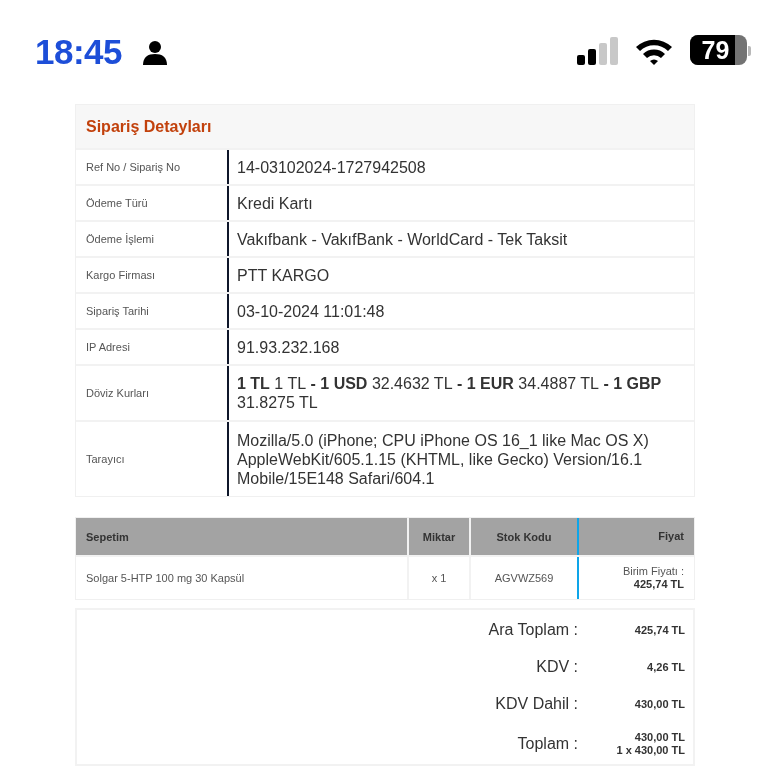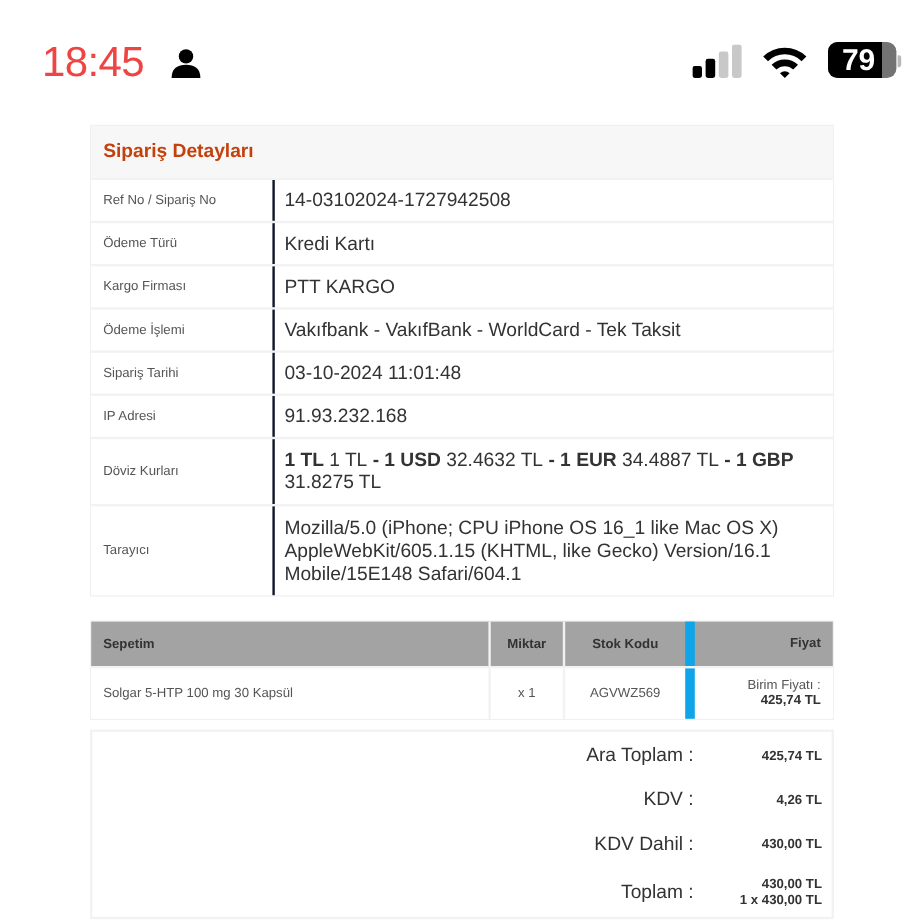--- a/index.html
+++ b/index.html
@@ -1,21 +1,21 @@
 <!DOCTYPE html>
 <html><head>
 <meta charset="utf-8">
 <style>
   * { box-sizing: border-box; margin: 0; padding: 0; }
   html, body { width: 768px; height: 768px; background: #ffffff; overflow: hidden; }
   body { font-family: "Liberation Sans", sans-serif; color: #333333; position: relative; }
 
   
   .status-bar { position: absolute; top: 0; left: 0; width: 768px; height: 90px; }
-  .time { position: absolute; left: 35px; top: 30px; font-size: 35px; font-weight: 400; color: #ef4444; letter-spacing: -0.5px; line-height: 44px; font-family: "Liberation Sans", sans-serif; }
+  .time { position: absolute; left: 35px; top: 30px; font-size: 35px; font-weight: 700; color: #1d4ed8; letter-spacing: -0.5px; line-height: 44px; font-family: "Liberation Sans", sans-serif; }
   .person-icon { position: absolute; left: 142px; top: 40px; width: 26px; height: 26px; }
   .signal-icon { position: absolute; left: 577px; top: 37px; width: 44px; height: 28px; }
   .wifi-icon { position: absolute; left: 634px; top: 36px; width: 40px; height: 30px; }
   .battery { position: absolute; left: 690px; top: 35px; width: 60px; height: 31px; }
   .battery-body { position: absolute; left: 0; top: 0; width: 57px; height: 30px; border-radius: 8px; background: #737373; overflow: hidden; }
   .battery-fill { position: absolute; left: 0; top: 0; width: 45px; height: 31px; background: #000; }
   .battery-text { position: absolute; left: 0; top: 0; width: 57px; height: 31px; line-height: 31px; text-align: center; color: #fff; font-size: 25px; font-weight: 700; padding-right: 6px; }
   .battery-tip { position: absolute; left: 58px; top: 11px; width: 3px; height: 10px; background: #b8b8b8; border-radius: 0 2px 2px 0; }
 
   
@@ -28,21 +28,21 @@
   .r36 { height: 36px; }
   .r56 { height: 56px; }
   .r76 { height: 76px; }
 
   
   .cart { position: absolute; left: 75px; top: 517px; width: 620px; border: 1px solid #f0f0f0; }
   .cart-head { display: flex; height: 37px; background: #a3a3a3; font-size: 11px; font-weight: 700; color: #333; }
   .cart-row { display: flex; height: 44px; background: #fff; border-top: 2px solid #f2f2f2; font-size: 11px; color: #555; }
   .c-name { width: 333px; padding-left: 10px; display: flex; align-items: center; border-right: 2px solid #f2f2f2; }
   .c-qty { width: 62px; justify-content: center; display: flex; align-items: center; border-right: 2px solid #f2f2f2; }
-  .c-sku { width: 108px; justify-content: center; display: flex; align-items: center; border-right: 8px solid #0ea5e9; }
+  .c-sku { width: 108px; justify-content: center; display: flex; align-items: center; border-right: 2px solid #0ea5e9; }
   .c-price { flex: 1; padding-right: 10px; display: flex; flex-direction: column; align-items: flex-end; justify-content: center; text-align: right; line-height: 13px; }
   .price-amount { font-weight: 700; color: #333; }
 
   
   .totals { position: absolute; left: 75px; top: 608px; width: 620px; height: 158px; border: 2px solid #f2f2f2; background: #fff; }
   .total-row { position: absolute; left: 0; width: 616px; display: flex; align-items: center; }
   .total-label { position: absolute; right: 115px; font-size: 16px; color: #333; white-space: nowrap; }
   .total-value { position: absolute; right: 8px; font-size: 11px; font-weight: 700; color: #333; text-align: right; line-height: 13px; white-space: nowrap; }
 </style>
 </head>
@@ -78,26 +78,26 @@
   <div class="details-title">Sipariş Detayları</div>
   <div class="detail-row r36">
     <div class="detail-label">Ref No / Sipariş No</div>
     <div class="detail-value">14-03102024-1727942508</div>
   </div>
   <div class="detail-row r36">
     <div class="detail-label">Ödeme Türü</div>
     <div class="detail-value">Kredi Kartı</div>
   </div>
   <div class="detail-row r36">
+    <div class="detail-label">Ödeme İşlemi</div>
+    <div class="detail-value">Vakıfbank - VakıfBank - WorldCard - Tek Taksit</div>
+  </div>
+  <div class="detail-row r36">
     <div class="detail-label">Kargo Firması</div>
     <div class="detail-value">PTT KARGO</div>
-  </div>
-  <div class="detail-row r36">
-    <div class="detail-label">Ödeme İşlemi</div>
-    <div class="detail-value">Vakıfbank - VakıfBank - WorldCard - Tek Taksit</div>
   </div>
   <div class="detail-row r36">
     <div class="detail-label">Sipariş Tarihi</div>
     <div class="detail-value">03-10-2024 11:01:48</div>
   </div>
   <div class="detail-row r36">
     <div class="detail-label">IP Adresi</div>
     <div class="detail-value">91.93.232.168</div>
   </div>
   <div class="detail-row r56">

